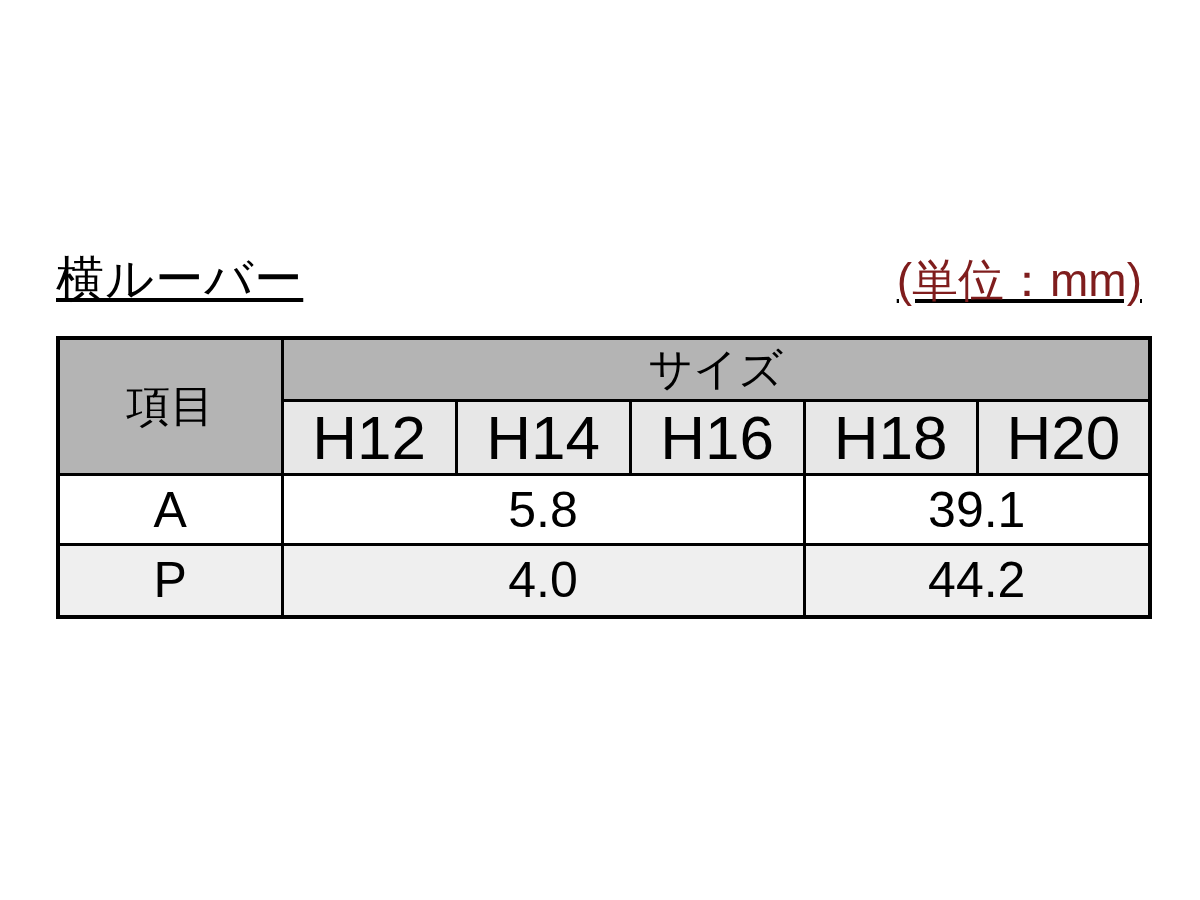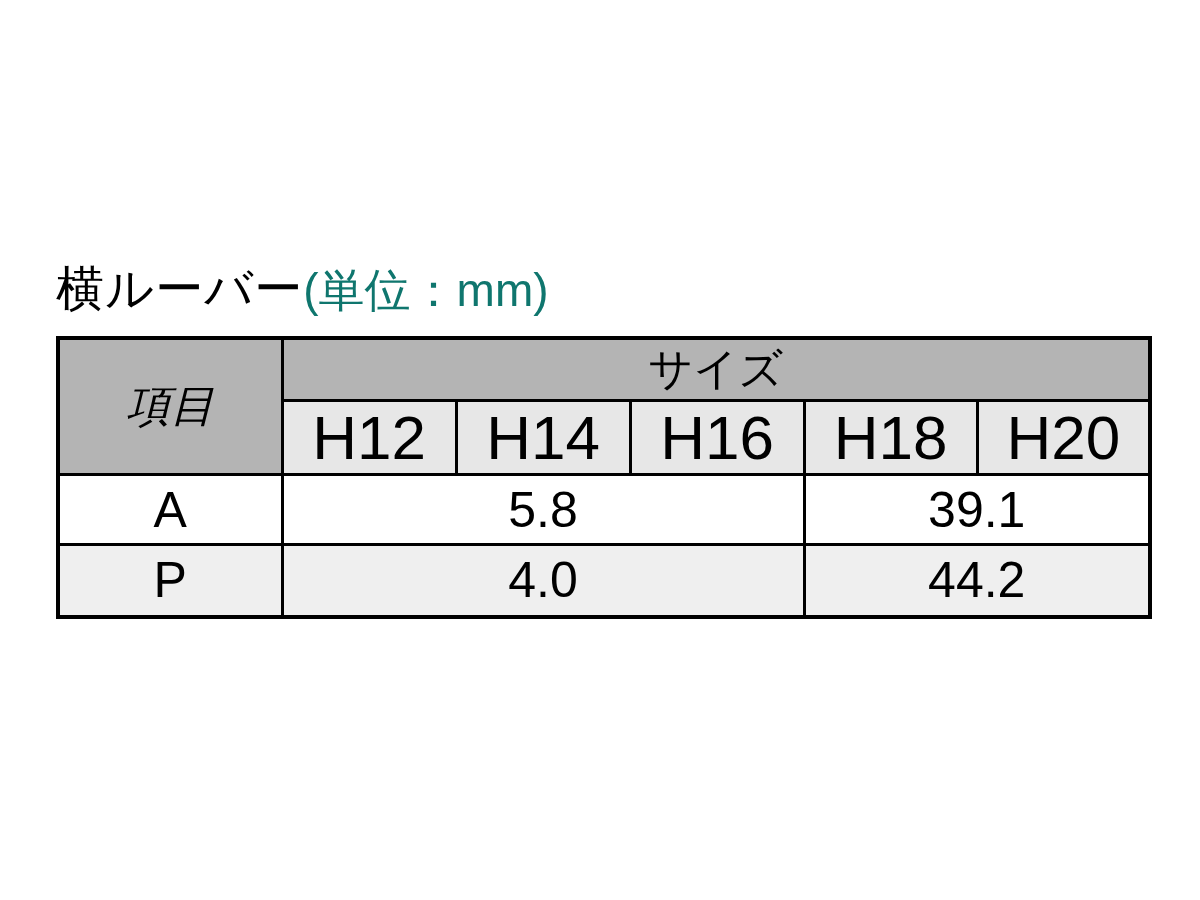--- a/index.html
+++ b/index.html
@@ -13,36 +13,38 @@
     width: 1200px;
     height: 900px;
     background: #ffffff;
     overflow: hidden;
     color: #000000;
   }
   .title-row {
     position: absolute;
     left: 56px;
     right: 58px;
-    top: 254px;
+    top: 244px;
     height: 62px;
     display: flex;
+    justify-content: space-between;
     align-items: flex-end;
+    text-decoration: underline;
   }
   .page-title {
     font-size: 48px;
     line-height: 1.1;
     letter-spacing: 1px;
     color: #000000;
     white-space: nowrap;
   }
   .unit-label {
     font-size: 46px;
     line-height: 1.1;
-    color: #0f766e;
+    color: #7f1d1d;
     white-space: nowrap;
   }
   table.spec-table {
     position: absolute;
     left: 56px;
     top: 336px;
     width: 1092px;
     border-collapse: collapse;
     table-layout: fixed;
     border: 4px solid #000000;
@@ -58,21 +60,20 @@
     white-space: nowrap;
   }
   tr.row-group-header   { height: 58px; }
   tr.row-size-header    { height: 60px; }
   tr.row-data-a         { height: 70px; }
   tr.row-data-p         { height: 72px; }
 
   th.corner-header {
     background: #b4b4b4;
     font-size: 44px;
-    font-style: italic;
   }
   th.group-header {
     background: #b4b4b4;
     font-size: 44px;
     margin-top: 14px;
   }
   th.size-header {
     background: #e7e7e7;
     font-size: 62px;
   }

